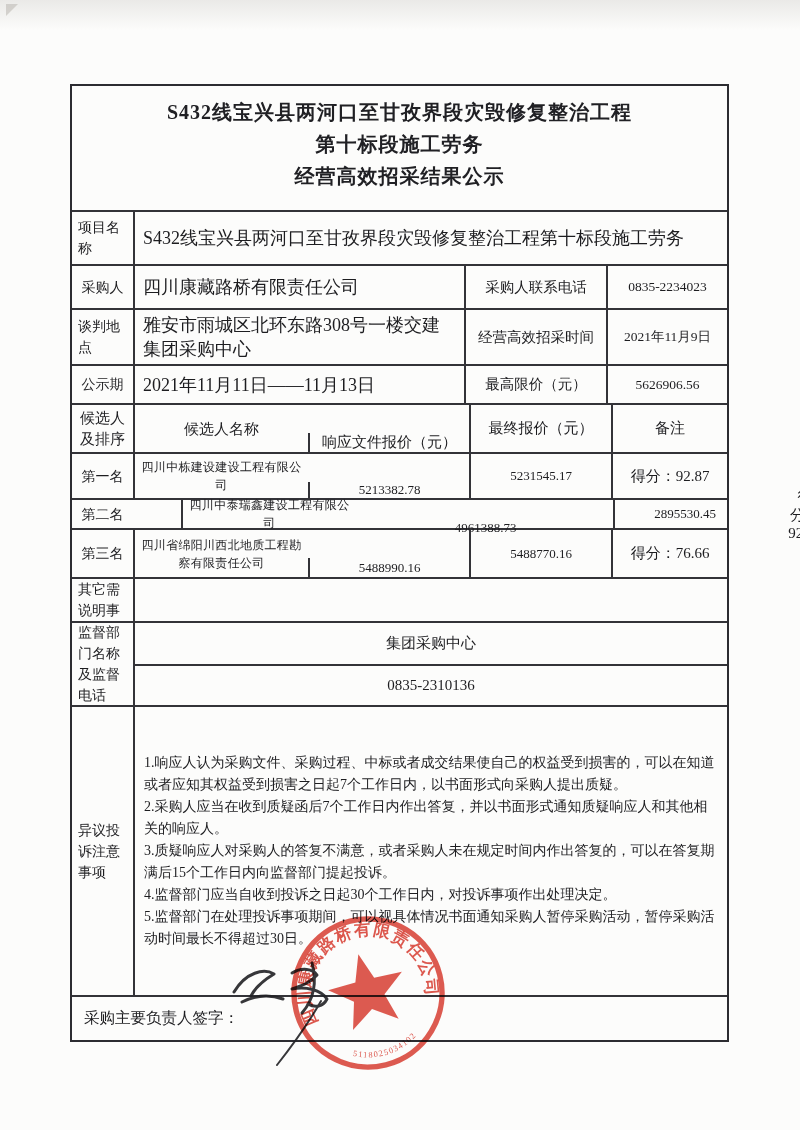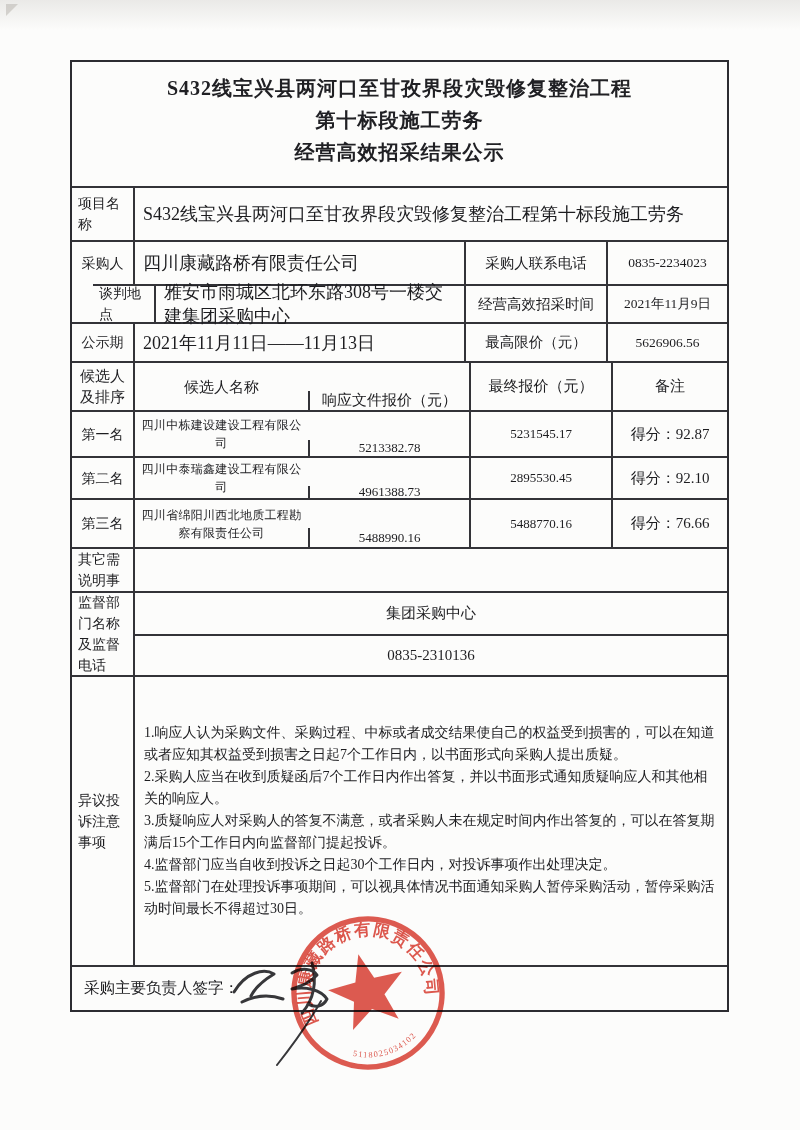--- a/index.html
+++ b/index.html
@@ -17,21 +17,21 @@
     background:linear-gradient(180deg, rgba(180,178,172,.25), rgba(255,255,255,0));
     pointer-events:none;
   }
   .corner-fold {
     position:absolute; left:6px; top:4px; width:0; height:0;
     border-top:12px solid #b9b7b1; border-right:12px solid transparent;
     opacity:.55;
   }
 
   .doc-table {
-    position:absolute; left:70px; top:60px; width:659px;
+    position:absolute; left:70px; top:84px; width:659px;
     border:2.5px solid #2c2c31;
     background:transparent;
   }
   .row { display:flex; border-top:2px solid #333338; align-items:stretch; }
   .row:first-child { border-top:none; }
   .c { border-left:2px solid #333338; display:flex; align-items:center; min-width:0; }
   .c:first-child { border-left:none; }
 
   .lab {
     flex:0 0 61px; font-size:14px; line-height:21px;
@@ -39,25 +39,25 @@
   }
   .lab-c { text-align:center; padding:0; justify-content:center; }
 
   .title-row { height:116px; display:flex; flex-direction:column;
     justify-content:center; align-items:center; }
   .title-line { font-size:20px; font-weight:700; line-height:32px;
     letter-spacing:1px; color:#202024; }
 
   .h-project { height:54px;margin-top:8px; }
   .h-purchaser { height:44px; }
-  .h-location { height:38px;margin-left:21px; }
+  .h-location { height:56px; }
   .h-publicity { height:39px; }
   .h-chead { height:49px; }
   .h-cand1 { height:46px; }
-  .h-cand2 { height:42px; }
+  .h-cand2 { height:30px;gap:48px; }
   .h-cand3 { height:49px; }
   .h-other { height:44px; }
   .h-superv { height:84px; }
   .h-objection { height:290px; }
   .h-sign { height:45px; }
 
   .val-left { flex:1 1 auto; font-size:18px; padding:0 8px; }
   .w-phlabel { flex:0 0 142px; justify-content:center; font-size:14.5px; text-align:center; }
   .w-phone  { flex:0 0 121px; justify-content:center; font-size:13.5px; text-align:center;
     font-family:"Liberation Serif","DejaVu Serif",serif; }

